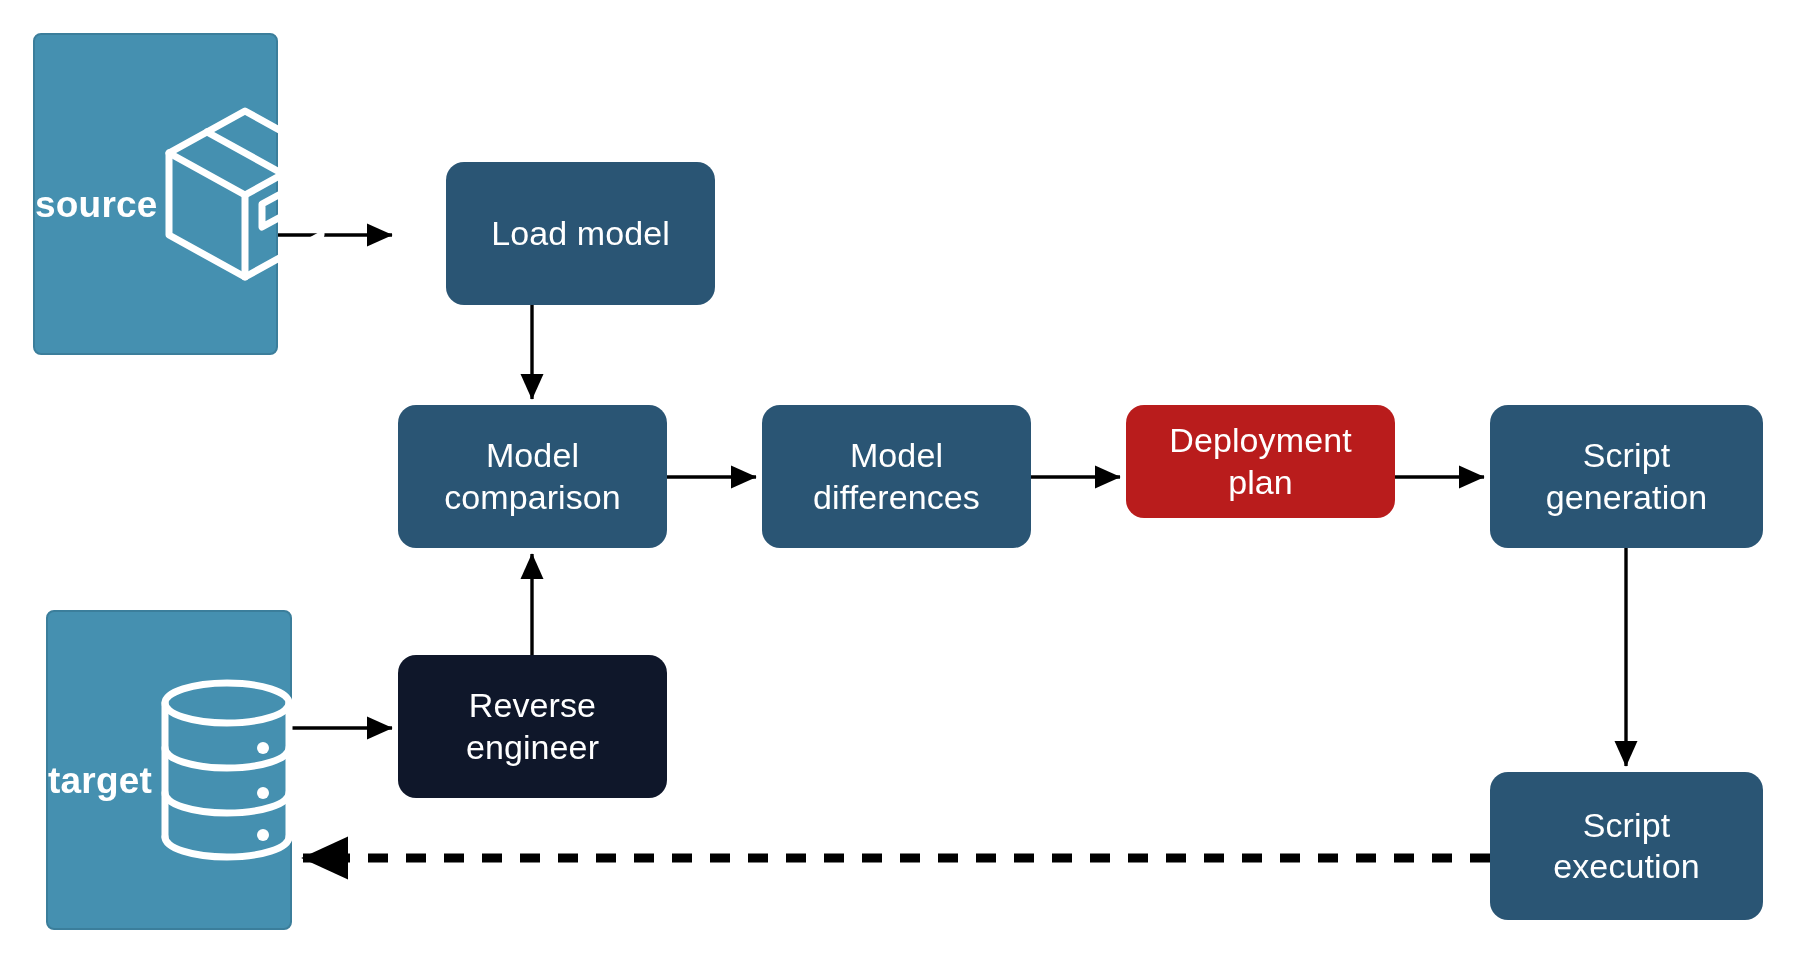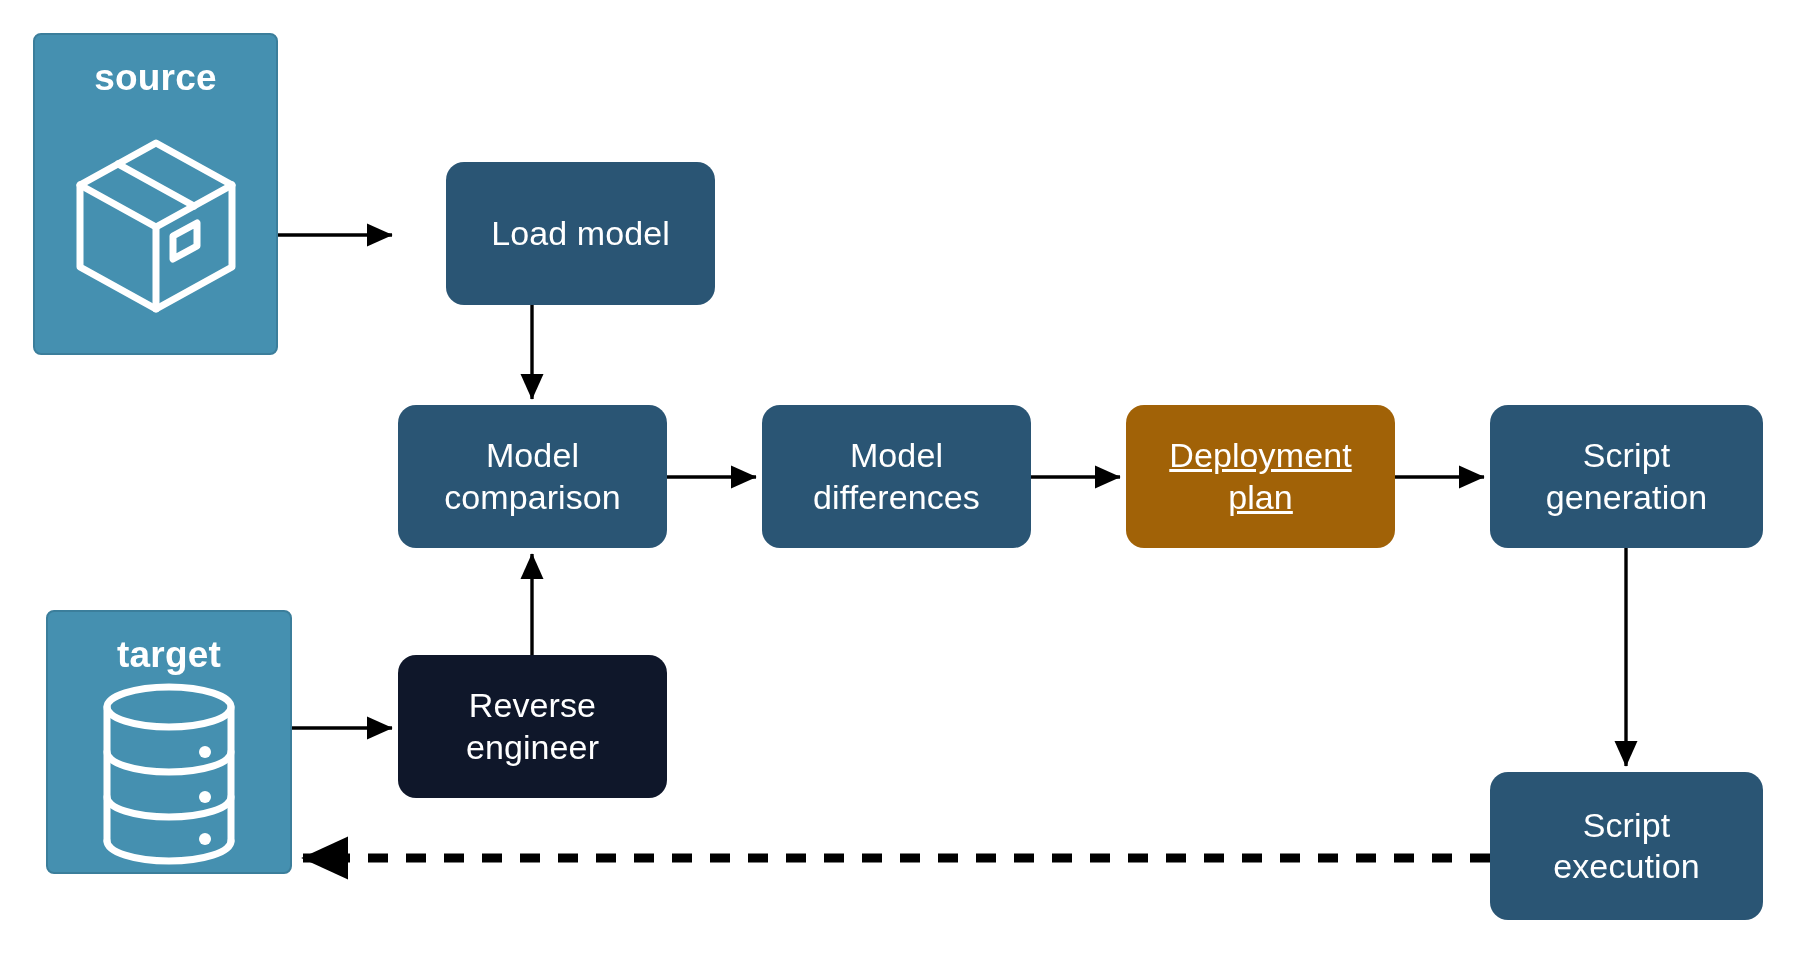--- a/index.html
+++ b/index.html
@@ -44,21 +44,21 @@
     letter-spacing: 0.1px;
   }
   .process .label {
     padding: 0 10px;
     white-space: pre-line;
   }
   .endpoint {
     background: #4590b0;
     border: 2px solid #3b7e9b;
     border-radius: 8px;
-    flex-direction: column;
+    flex-direction: row;
     justify-content: flex-start;
   }
   .endpoint .title {
     font-size: 37px;
     font-weight: 700;
     letter-spacing: 0.2px;
     margin-top: 22px;
     color: #ffffff;
   }
   .endpoint .glyph {
@@ -109,21 +109,21 @@
       <svg width="174" height="186" viewBox="0 0 174 186" fill="none" stroke="#ffffff" stroke-width="7" stroke-linejoin="round" stroke-linecap="round">
         <path d="M87 10 L163 52 L163 134 L87 176 L11 134 L11 52 Z"></path>
         <path d="M11 52 L87 94 L163 52"></path>
         <path d="M87 94 L87 176"></path>
         <path d="M49 31 L125 73"></path>
         <path d="M104 103 L128 90 L128 113 L104 126 Z"></path>
       </svg>
     </div>
   </div>
 
-  <div class="node endpoint" id="node-target" style="left: 46px; top: 610px; width: 246px; height: 264px; background: rgb(69, 144, 176); border-color: rgb(59, 126, 155); color: rgb(255, 255, 255); justify-content: center;">
+  <div class="node endpoint" id="node-target" style="left: 46px; top: 610px; width: 246px; height: 320px; background: rgb(69, 144, 176); border-color: rgb(59, 126, 155); color: rgb(255, 255, 255);">
     <div class="title">target</div>
     <div class="glyph">
       <svg width="150" height="190" viewBox="0 0 150 190" fill="none" stroke="#ffffff" stroke-width="7" stroke-linejoin="round" stroke-linecap="round">
         <ellipse cx="75" cy="28" rx="62" ry="20"></ellipse>
         <path d="M13 28 L13 162"></path>
         <path d="M137 28 L137 162"></path>
         <path d="M13 162 A62 20 0 0 0 137 162"></path>
         <path d="M13 73 A62 20 0 0 0 137 73"></path>
         <path d="M13 118 A62 20 0 0 0 137 118"></path>
         <circle cx="111" cy="73" r="6" fill="#ffffff" stroke="none"></circle>
@@ -140,21 +140,21 @@
   <div class="node process" id="node-model-comparison" style="left: 398px; top: 405px; width: 269px; height: 143px; background: rgb(42, 85, 116); color: rgb(255, 255, 255);">
     <span class="label">Model
 comparison</span>
   </div>
 
   <div class="node process" id="node-model-differences" style="left: 762px; top: 405px; width: 269px; height: 143px; background: rgb(42, 85, 116); color: rgb(255, 255, 255);">
     <span class="label">Model
 differences</span>
   </div>
 
-  <div class="node process" id="node-deployment-plan" style="left: 1126px; top: 405px; width: 269px; height: 143px; background: #a16207; color: rgb(255, 255, 255); text-decoration: underline;">
+  <div class="node process" id="node-deployment-plan" style="left: 1126px; top: 405px; width: 269px; height: 113px; background: #b91c1c; color: rgb(255, 255, 255);">
     <span class="label">Deployment
 plan</span>
   </div>
 
   <div class="node process" id="node-script-generation" style="left: 1490px; top: 405px; width: 273px; height: 143px; background: rgb(42, 85, 116); color: rgb(255, 255, 255);">
     <span class="label">Script
 generation</span>
   </div>
 
   <div class="node process" id="node-reverse-engineer" style="left: 398px; top: 655px; width: 269px; height: 143px; background: #0f172a; color: rgb(255, 255, 255);">

